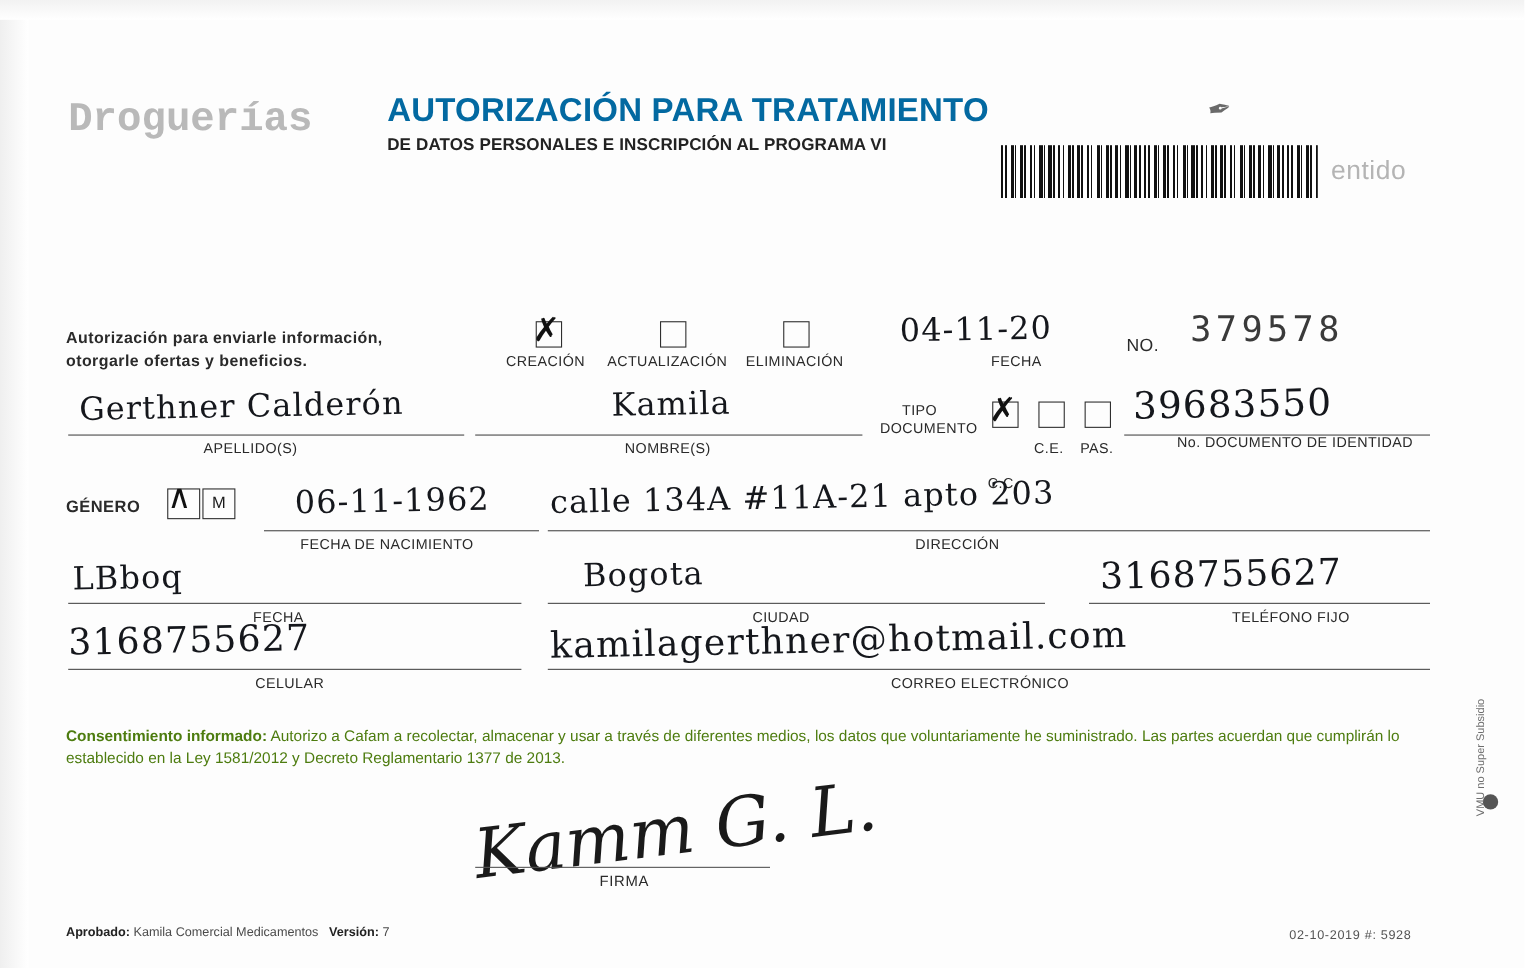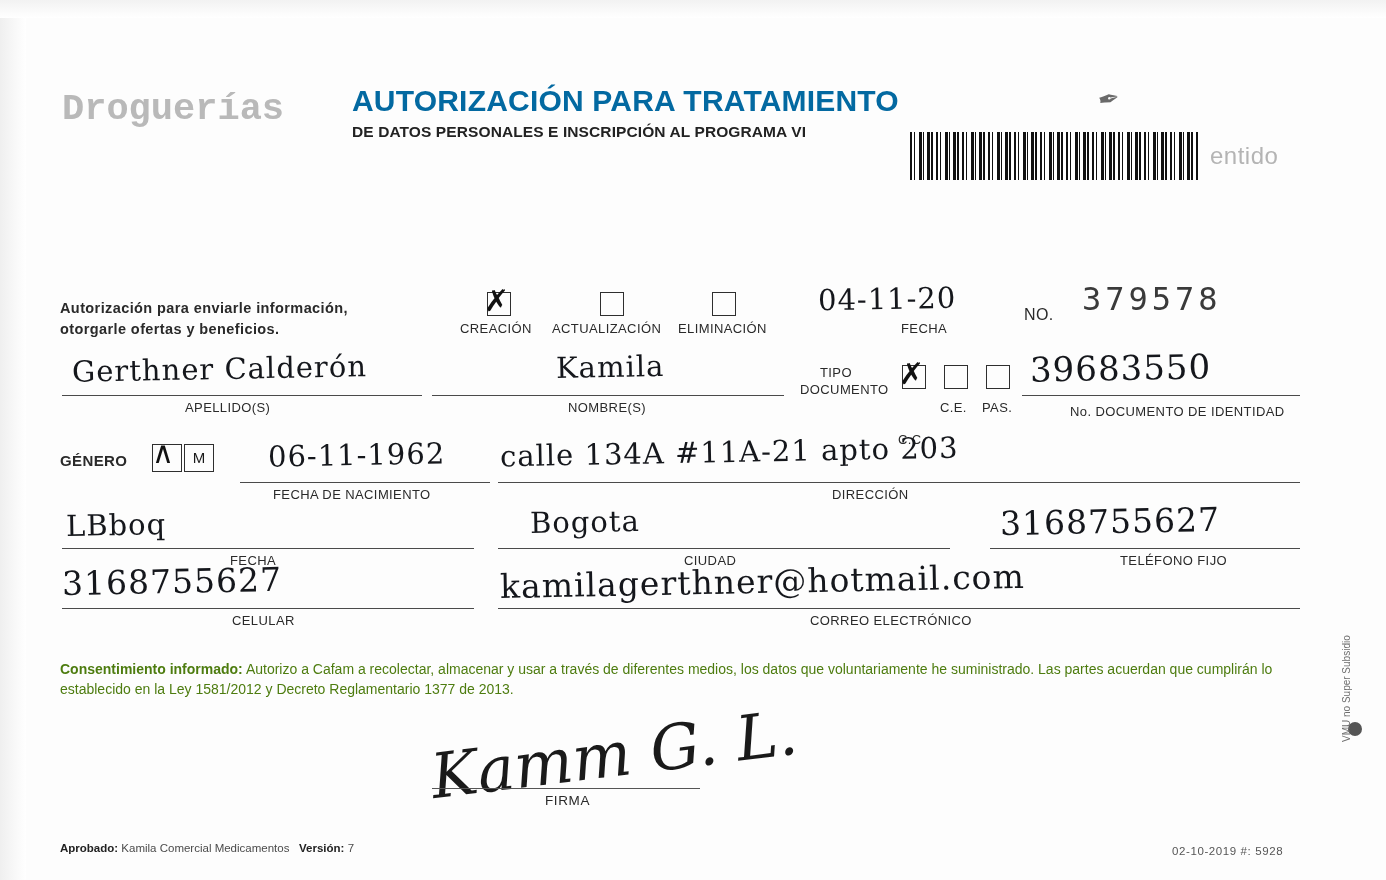--- a/index.html
+++ b/index.html
@@ -306,21 +306,21 @@
     <div class="lbl" style="left:898px; top:130px;margin-top:32px;">C.C.</div>
 
     <div class="box" style="left:944px; top:95px;"></div>
     <div class="lbl" style="left:940px; top:130px;">C.E.</div>
 
     <div class="box" style="left:986px; top:95px;"></div>
     <div class="lbl" style="left:982px; top:130px;">PAS.</div>
 
     <div class="hand" style="position:absolute; left:1030px; top:78px; font-size:34px;">39683550</div>
     <div class="line" style="left:1022px; top:125px; width:278px;"></div>
-    <div class="lbl" style="left:1070px; top:134px;">No. DOCUMENTO DE IDENTIDAD</div>
+    <div class="lbl" style="left:1070px; top:124px;">No. DOCUMENTO DE IDENTIDAD</div>
 
     <div class="lbl bold" style="left:60px; top:182px; font-size:15px;text-align:right;">GÉNERO</div>
     <div class="box" style="left:152px; top:174px; width:28px; height:26px;"></div>
     <span class="tick" style="left:152px; top:168px;">∧</span>
     <div style="position:absolute; left:184px; top:174px; width:28px; height:26px; border:1.8px solid #2f2f2f; text-align:center; font-size:15px; line-height:26px;"><span>M</span></div>
 
     <div class="hand" style="position:absolute; left:268px; top:168px;">06-11-1962</div>
     <div class="line" style="left:240px; top:212px; width:250px;"></div>
     <div class="lbl" style="left:273px; top:217px;">FECHA DE NACIMIENTO</div>
 

